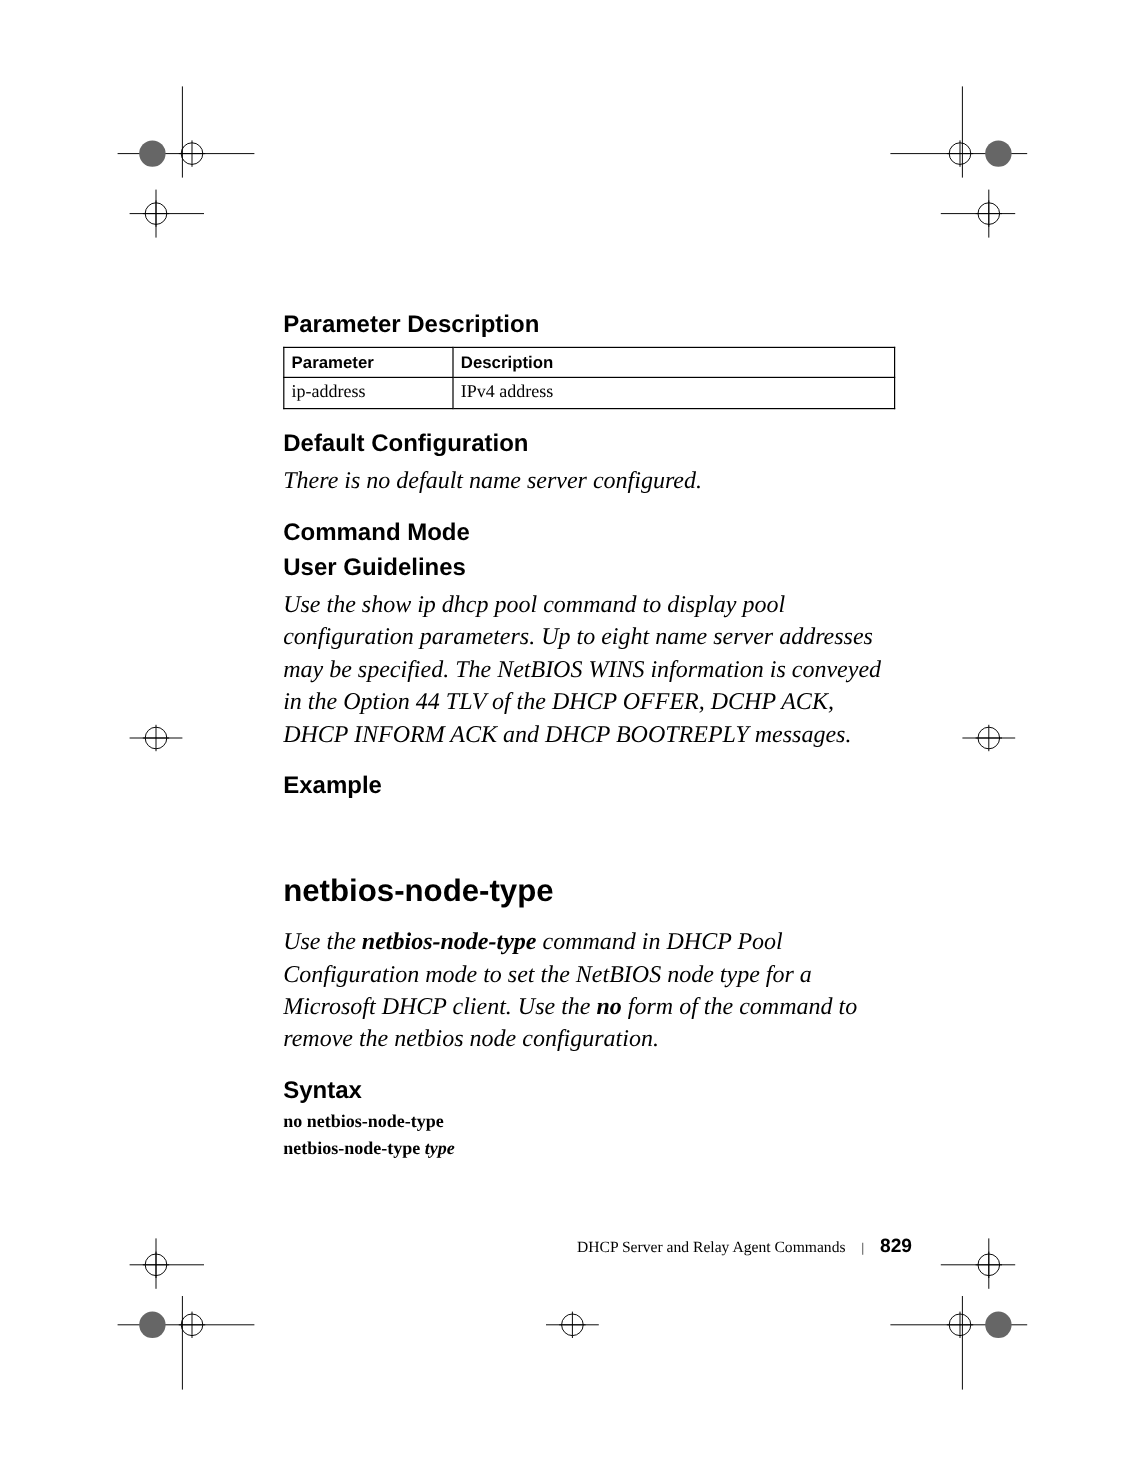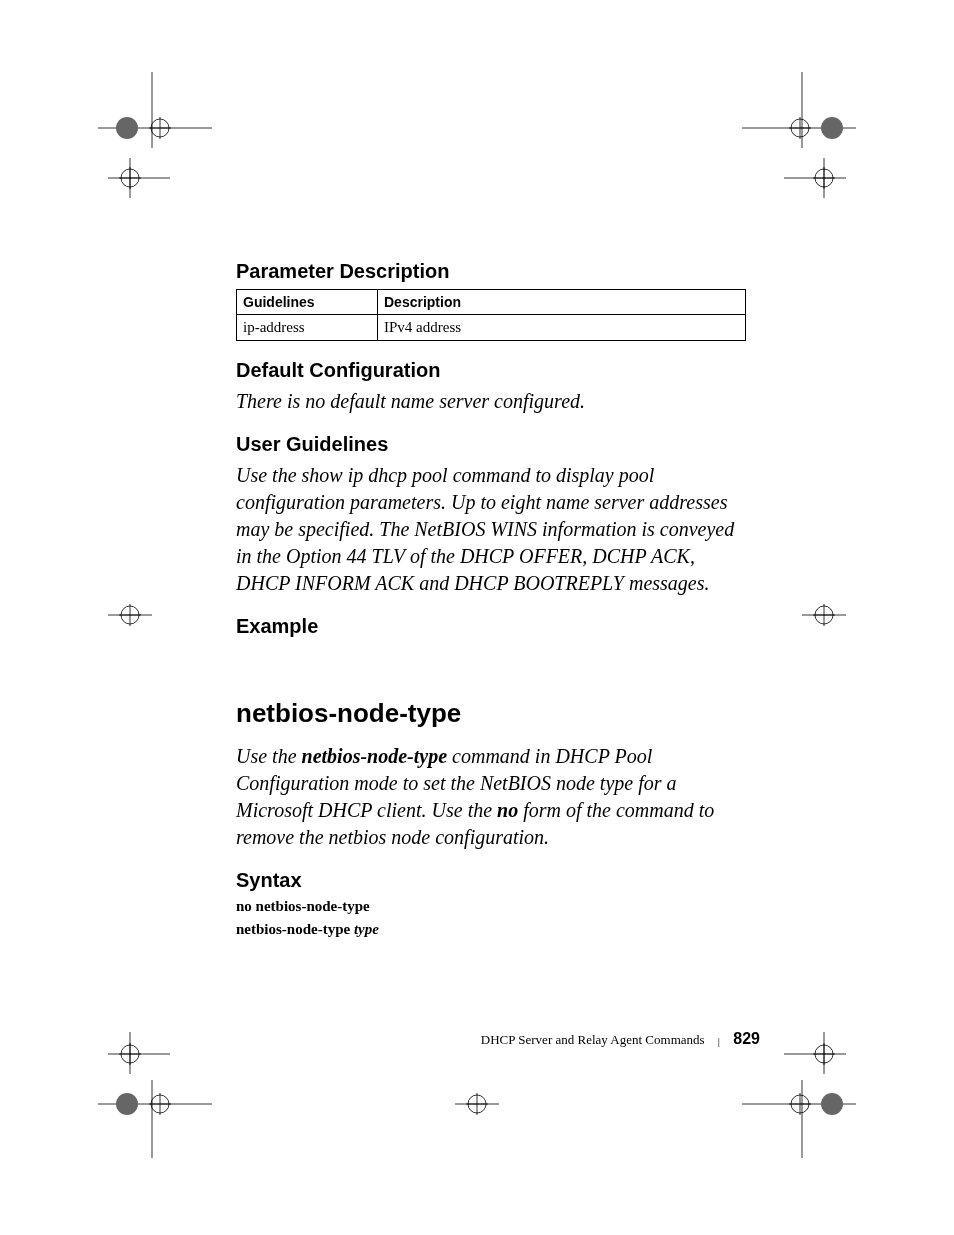--- a/index.html
+++ b/index.html
@@ -154,33 +154,34 @@
   </g>
 </svg>
 
 <div class="page">
 
   <div class="section-heading">Parameter Description</div>
 
   <table class="param">
     <tbody>
         <tr>
-      <th class="col-param">Guidelines</th>
+      <th class="col-param">Parameter</th>
       <th>Description</th>
     </tr>
     <tr>
       <td>ip-address</td>
       <td>IPv4 address</td>
     </tr>
   </tbody>
     </table>
 
   <div class="section-heading">Default Configuration</div>
   <p class="body-text">There is no default name server configured.</p>
 
+  <div class="section-heading">Command Mode</div>
 
   <div class="section-heading">User Guidelines</div>
   <p class="body-text">Use the show ip dhcp pool command to display pool configuration parameters. Up to eight name server addresses may be specified. The NetBIOS WINS information is conveyed in the Option 44 TLV of the DHCP OFFER, DCHP ACK, DHCP INFORM ACK and DHCP BOOTREPLY messages.</p>
 
   <div class="section-heading">Example</div>
 
   <div class="main-heading">netbios-node-type</div>
   <p class="body-text">
     <span>Use the </span><span class="bold">netbios-node-type</span><span> command in DHCP Pool Configuration mode to set the NetBIOS node type for a Microsoft DHCP client. Use the </span><span class="bold">no</span><span> form of the command to remove the netbios node configuration.</span>
   </p>

